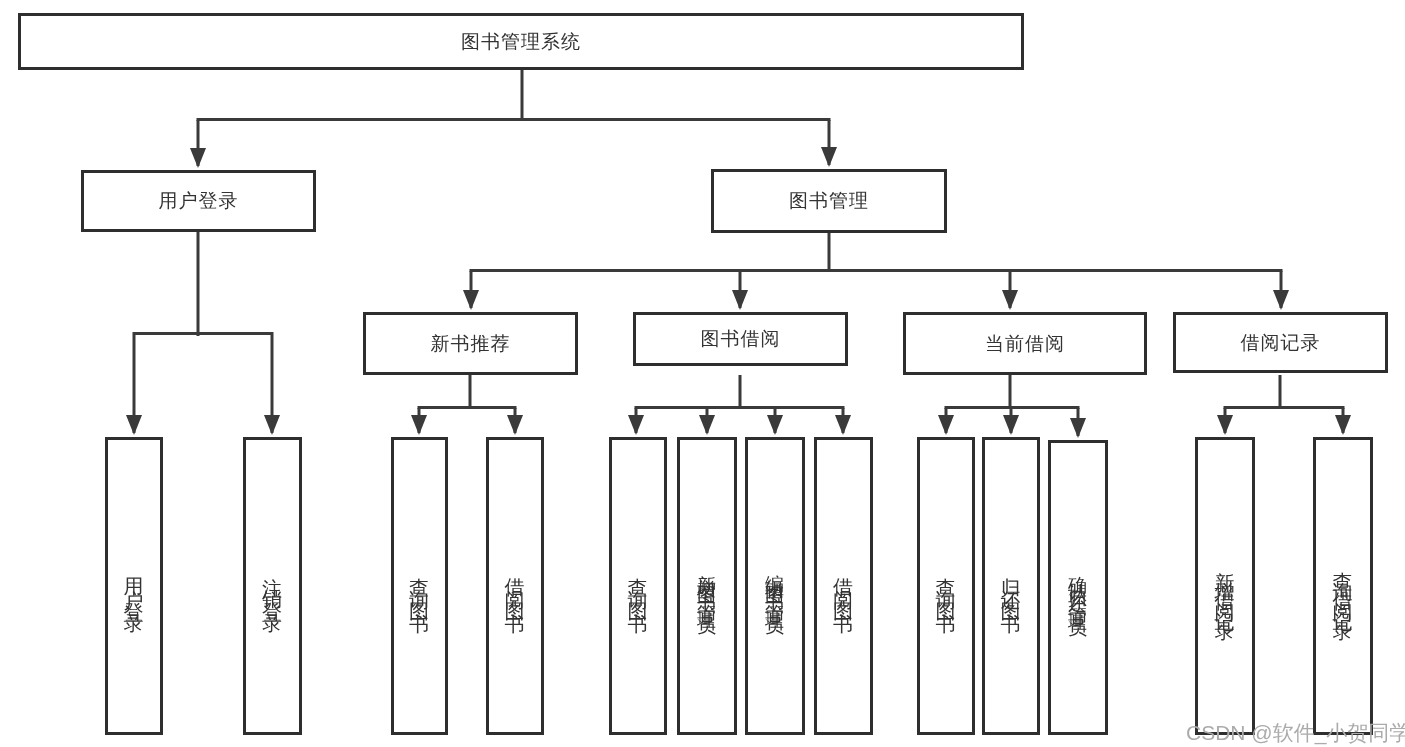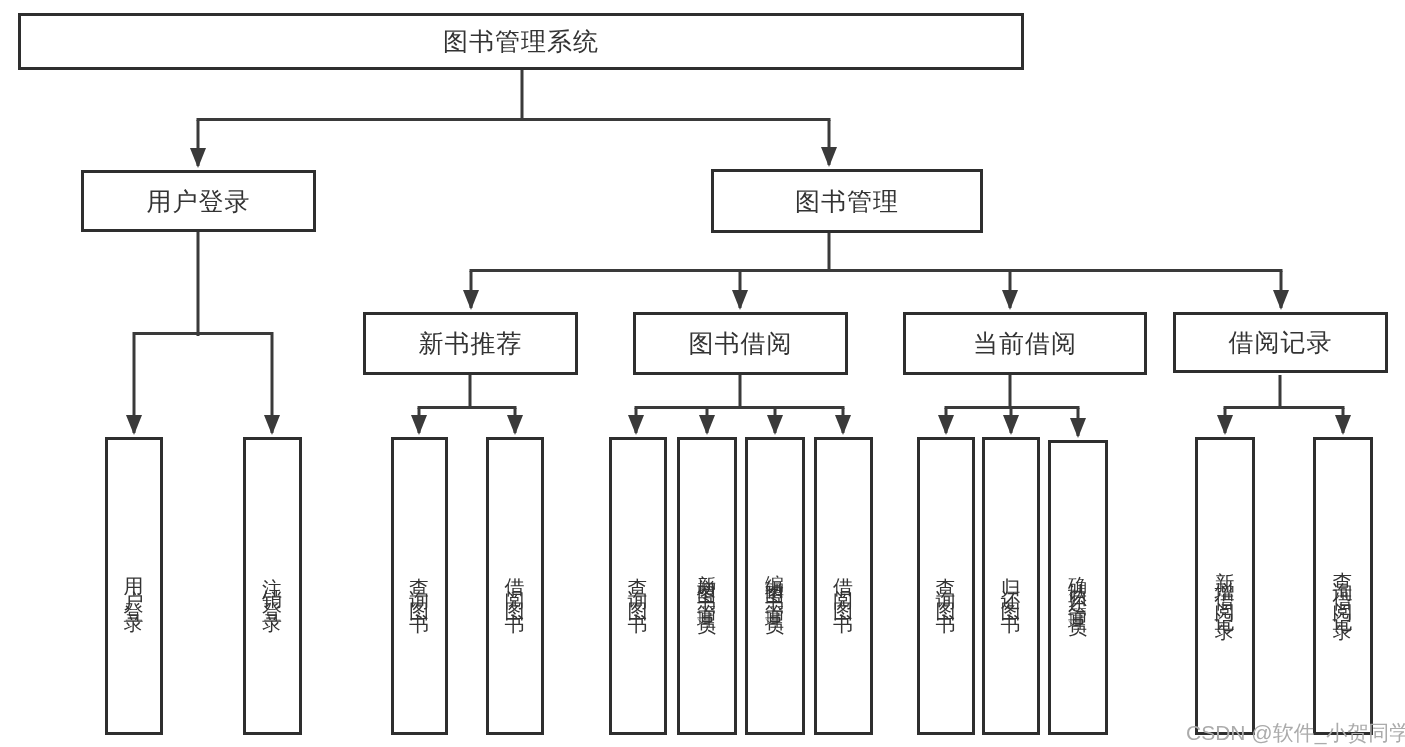--- a/index.html
+++ b/index.html
@@ -21,21 +21,21 @@
     position: absolute;
     box-sizing: border-box;
     border: 3px solid #2e2e2e;
     background: #ffffff;
     display: flex;
     align-items: center;
     justify-content: center;
     color: #333333;
   }
   .hbox span {
-    font-size: 25px;
+    font-size: 19px;
     letter-spacing: 1px;
     color: #333333;
     white-space: nowrap;
   }
   .vbox .vtext {
     writing-mode: vertical-rl;
     text-orientation: mixed;
     font-size: 20px;
     letter-spacing: 12px;
     color: #333333;
@@ -109,28 +109,28 @@
     <path d="M1343 408 L1343 433" stroke="#3a3a3a" stroke-width="3" fill="none" marker-end="url(#arrow)"></path>
   </svg>
 
   <div class="box hbox" style="left:18px; top:13px; width:1006px; height:57px;">
     <span>图书管理系统</span>
   </div>
 
   <div class="box hbox" style="left:81px; top:170px; width:235px; height:62px;">
     <span>用户登录</span>
   </div>
-  <div class="box hbox" style="left:711px; top:169px; width:272px; height:64px;">
+  <div class="box hbox" style="left:711px; top:169px; width:236px; height:64px;">
     <span>图书管理</span>
   </div>
 
   <div class="box hbox" style="left:363px; top:312px; width:215px; height:63px;">
     <span>新书推荐</span>
   </div>
-  <div class="box hbox" style="left:633px; top:312px; width:215px; height:63px;">
+  <div class="box hbox" style="left:633px; top:312px; width:215px; height:54px;">
     <span>图书借阅</span>
   </div>
   <div class="box hbox" style="left:903px; top:312px; width:244px; height:63px;">
     <span>当前借阅</span>
   </div>
   <div class="box hbox" style="left:1173px; top:312px; width:215px; height:61px;text-align:center;">
     <span>借阅记录</span>
   </div>
 
   <div class="box vbox" style="left:105px; top:437px; width:58px; height:298px;">

